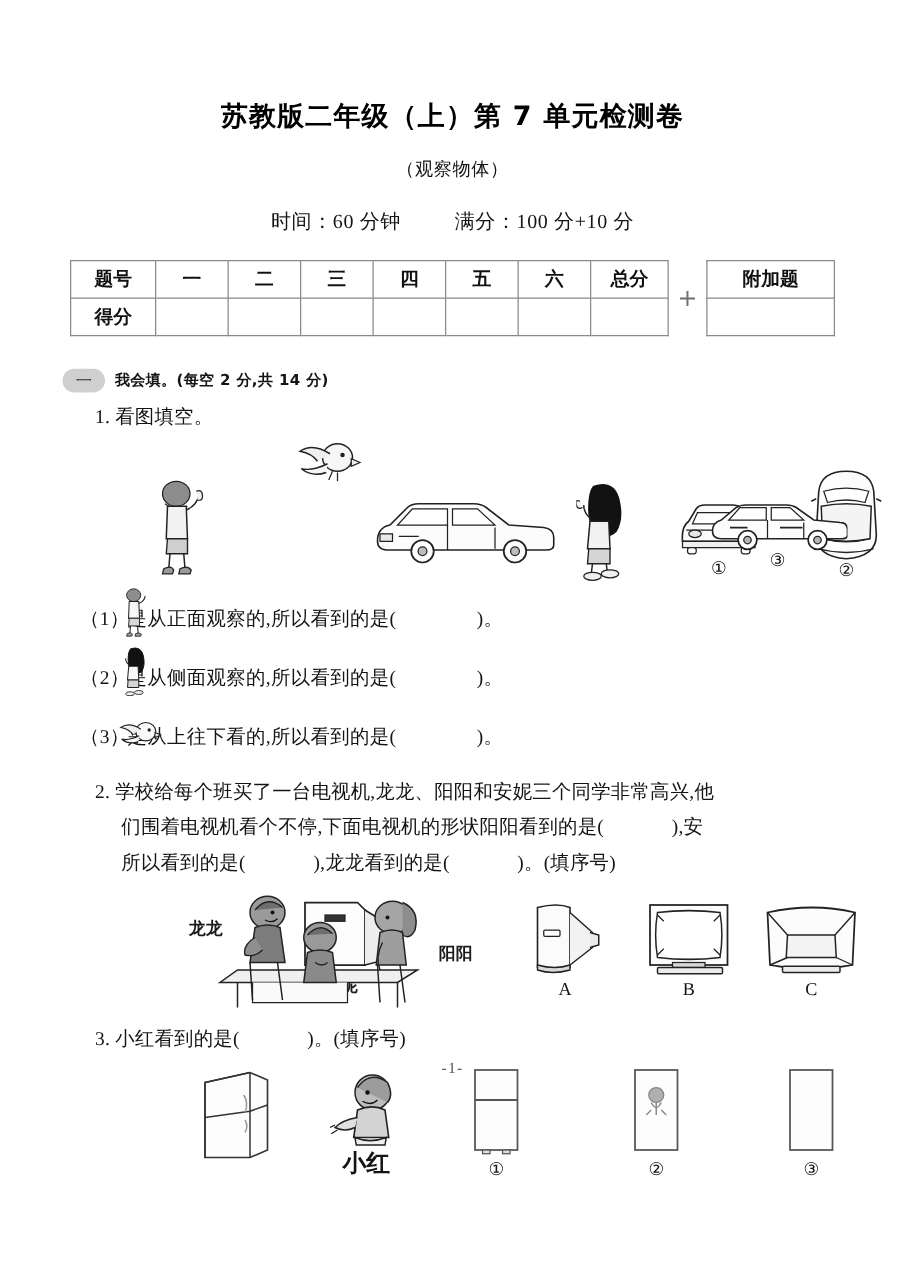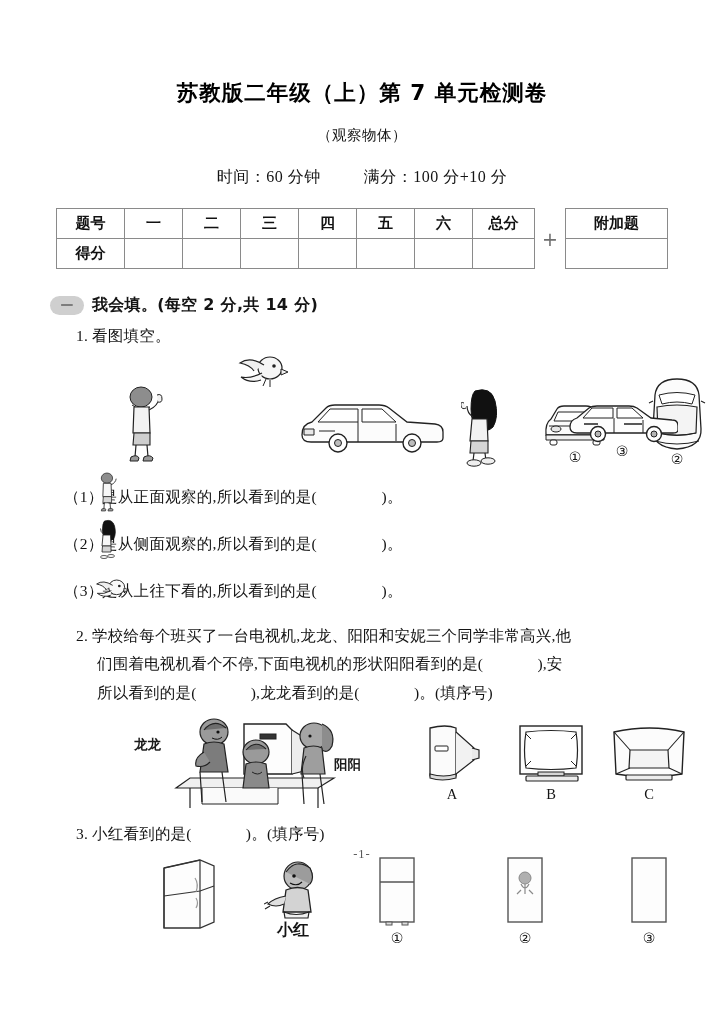--- a/index.html
+++ b/index.html
@@ -92,21 +92,21 @@
     color: #2e2e2e;
     font-size: 13px;
     display: flex; align-items: center; justify-content: center;
     font-family: "DejaVu Sans", "Liberation Sans", sans-serif;
     margin-right: 8px;
     flex: none;
   }
   .sec-title {
     font-family: "DejaVu Sans", "Liberation Sans", sans-serif;
     font-weight: bold;
-    font-size: 16px;
+    font-size: 12px;
     letter-spacing: .3px;
   }
 
   
   .q { font-size: 15.5px; line-height: 1.85; letter-spacing: .2px; }
   .q-num { padding-left: 30px; }
   .q2-text { padding-left: 30px; text-indent: 0; }
   .q2-text .l2 { padding-left: 21px; display: block; }
   .blank-sm { display: inline-block; width: 46px; }
   .blank-md { display: inline-block; width: 56px; }
@@ -135,34 +135,35 @@
     font-family: "DejaVu Sans", "Liberation Sans", sans-serif;
   }
 
   .tv-row { position: relative; height: 106px; margin-top: 6px; }
   .tv-row > div { position: absolute; }
   .tv-label {
     font-family: Liberation Serif, serif;
     font-weight: bold;
     font-size: 13.5px;
     color: #1b1b1b;
+    margin-left: 17px;
   }
   .abc-label {
     text-align: center;
     font-size: 14.5px;
     font-family: "Liberation Serif", serif;
     margin-top: 2px;
   }
 
   .fridge-row { position: relative; height: 98px; margin-top: 4px; }
   .fridge-row > div { position: absolute; }
   .name-label {
     font-family: "DejaVu Sans", "Liberation Sans", sans-serif;
     font-weight: bold;
-    font-size: 16px;
+    font-size: 19px;
     text-align: center;
   }
 
   .footer {
     position: absolute;
     bottom: 42px; left: 0; right: 0;
     text-align: center;
     font-size: 12.5px;
     color: #555;
     letter-spacing: 1px;

